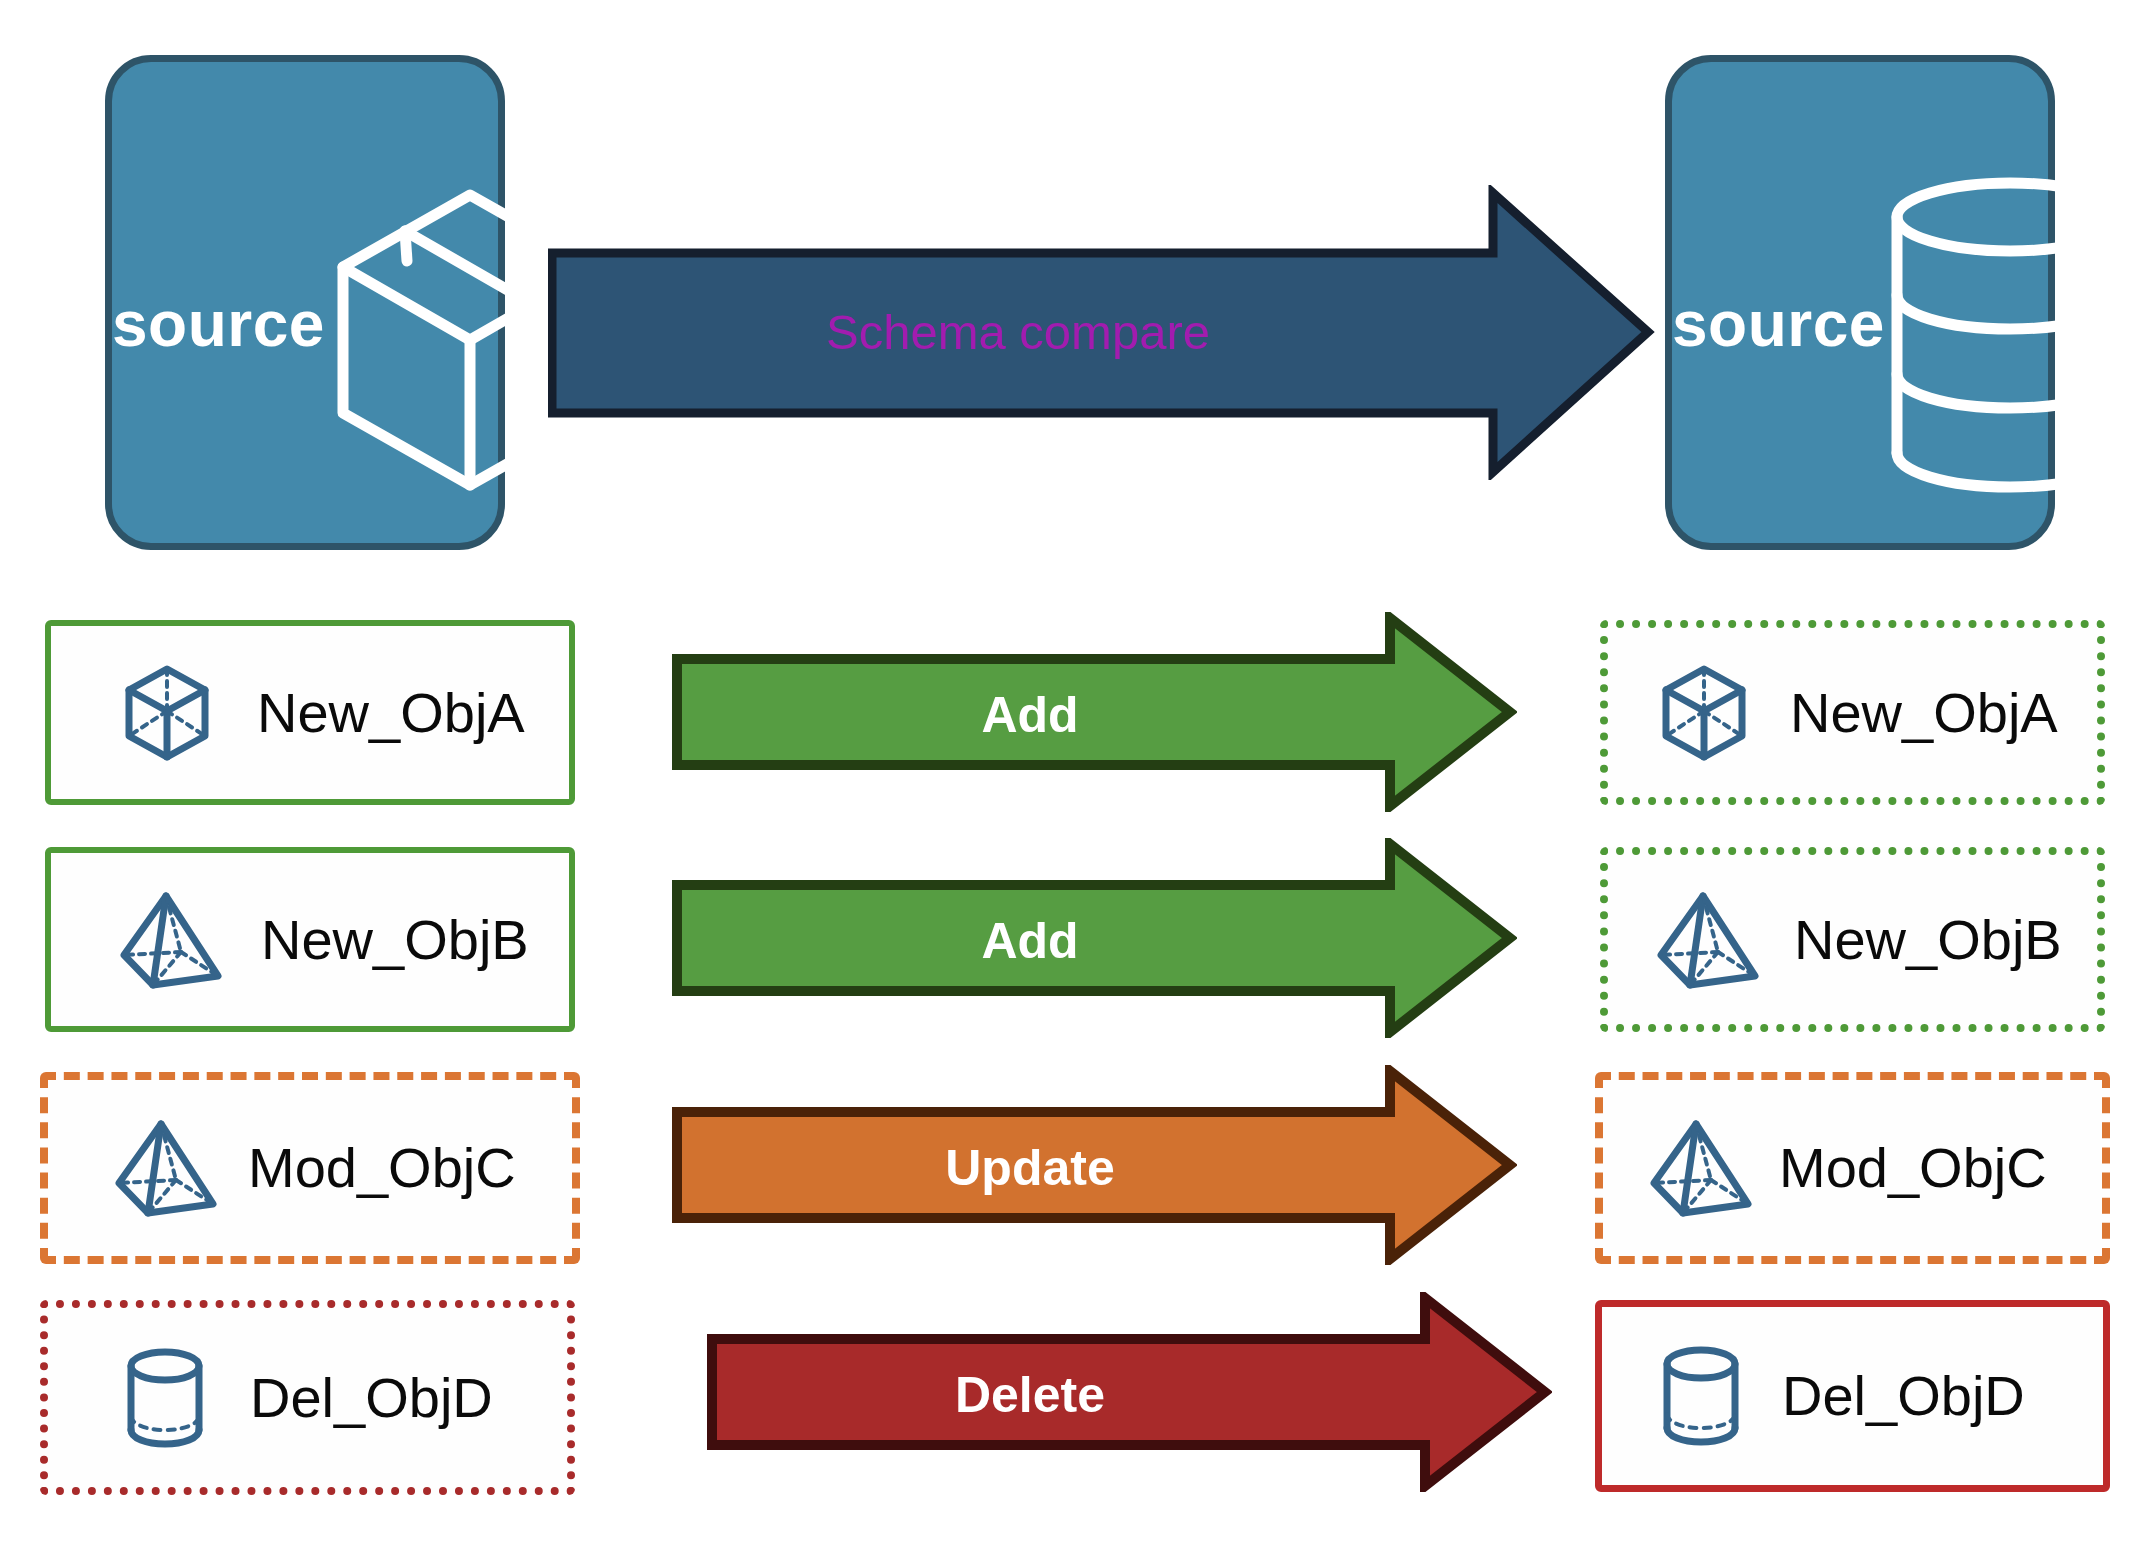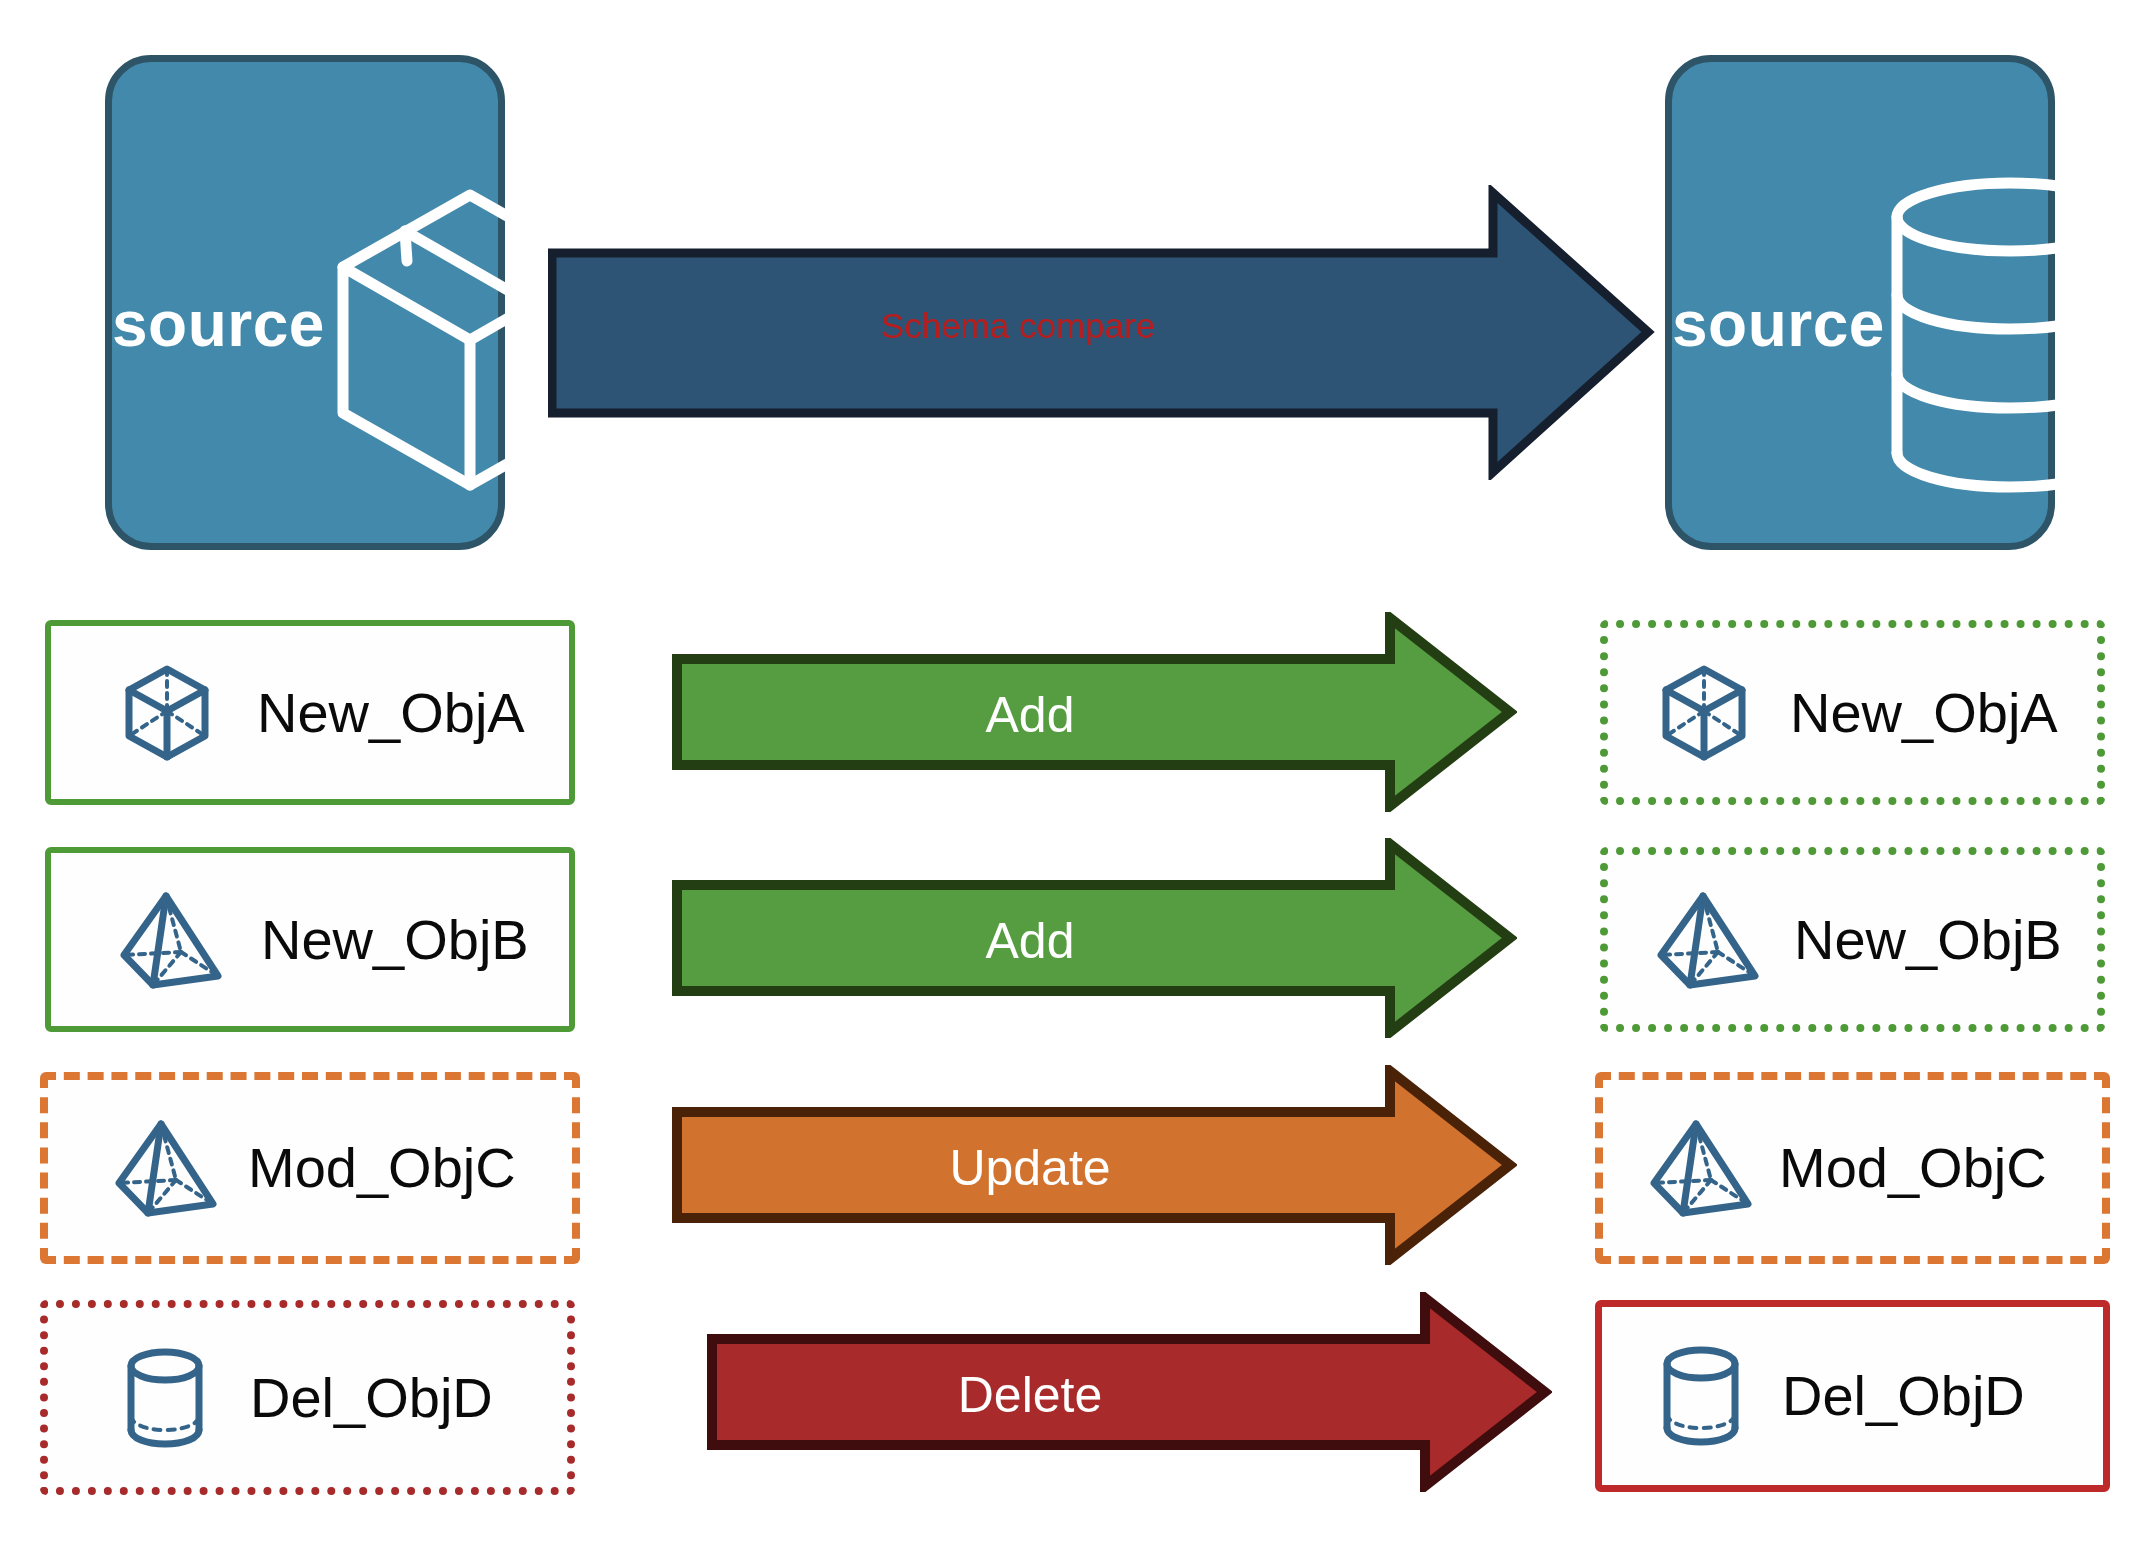--- a/index.html
+++ b/index.html
@@ -40,22 +40,22 @@
   .endpoint-icon {
     margin-top: 26px;
   }
 
   
   .big-arrow {
     position: absolute;
   }
   .arrow-text {
     position: absolute;
-    color: #b91c1c;
-    font-size: 35px;
+    color: #a21caf;
+    font-size: 49px;
     white-space: nowrap;
     text-align: center;
     line-height: 1;
   }
 
   
   .chip {
     position: absolute;
     box-sizing: border-box;
     background: #fefefe;
@@ -84,20 +84,21 @@
 
   
   .row-arrow { position: absolute; }
   .row-arrow-text {
     position: absolute;
     color: #ffffff;
     font-size: 50px;
     white-space: nowrap;
     text-align: center;
     line-height: 1;
+    font-weight: bold;
   }
 </style>
 </head>
 <body>
 
 <div id="canvas">
 
   <div class="endpoint" style="left:105px; top:55px; width:400px; height:495px;">
     <div class="endpoint-label">source</div>
     <div class="endpoint-icon">

